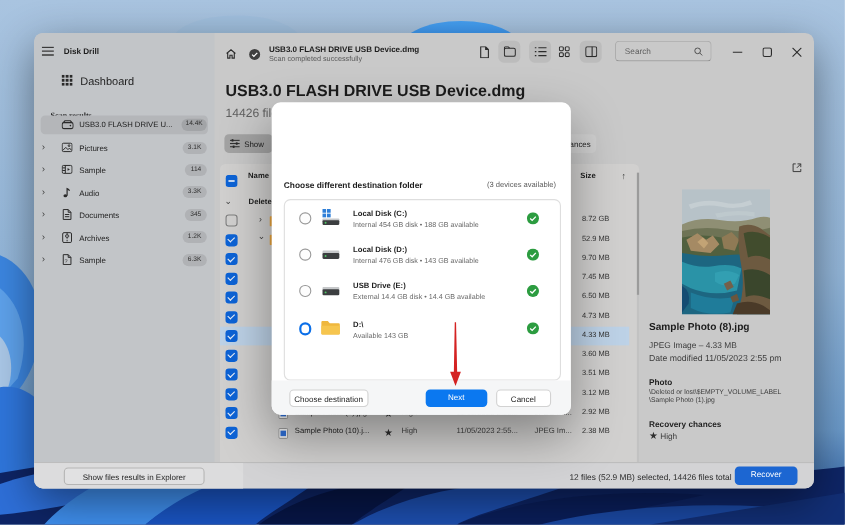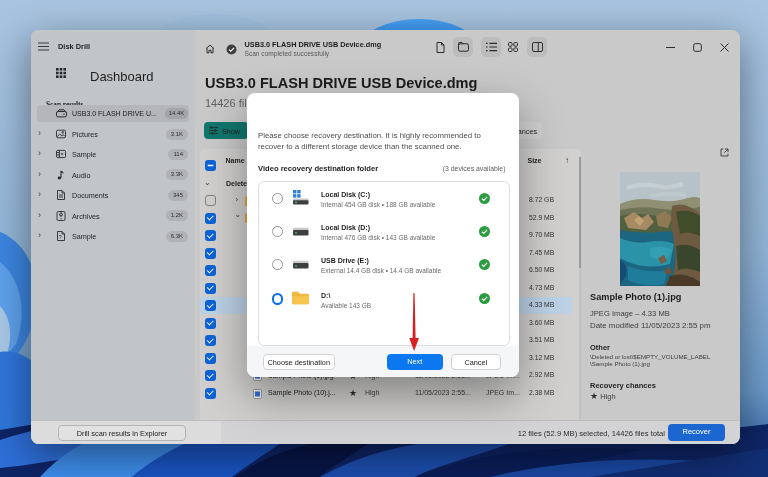--- a/index.html
+++ b/index.html
@@ -97,21 +97,21 @@
             <rect x="3.7" y="0" width="2.6" height="2.6"></rect>
             <rect x="7.4" y="0" width="2.6" height="2.6"></rect>
           <rect x="0" y="3.7" width="2.6" height="2.6"></rect>
             <rect x="3.7" y="3.7" width="2.6" height="2.6"></rect>
             <rect x="7.4" y="3.7" width="2.6" height="2.6"></rect>
           <rect x="0" y="7.4" width="2.6" height="2.6"></rect>
             <rect x="3.7" y="7.4" width="2.6" height="2.6"></rect>
             <rect x="7.4" y="7.4" width="2.6" height="2.6"></rect>
         </g>
       </svg>
-      <div class="abs" style="left:59px;top:39px;font-size:13px;color:#1e1e1e;">Dashboard</div>
+      <div class="abs" style="left:42px;top:39px;font-size:10px;color:#1e1e1e;">Dashboard</div>
       <div class="abs" style="left:15px;top:70px;font-size:7.3px;font-weight:bold;color:#1e1e1e;font-family:Liberation Serif, serif;">Scan results</div>
 
       <div class="abs" style="left:6px;top:75px;width:152px;height:16.5px;background:#b4b6b9;border-radius:4px;"></div>
       <svg class="abs" width="11" height="9" viewBox="0 0 11 9" style="left:25px;top:79px">
         <g fill="none" stroke="#2a2a2a" stroke-width="1">
             <rect x="0.5" y="2.5" width="10" height="5.4" rx="1.6"></rect>
             <path d="M1.5,2.5 L3,0.8 L8,0.8 L9.5,2.5"></path>
             <circle cx="8" cy="5.2" r="0.7" fill="#2a2a2a" stroke="none"></circle>
           </g>
       </svg>
@@ -236,35 +236,42 @@
         </g>
     </svg>
     <div class="abs" style="left:496px;top:6.5px;width:20px;height:20px;background:#bcbcbc;border-radius:5px;"></div>
     <svg class="abs" width="11" height="10" viewBox="0 0 11 10" style="left:500.5px;top:11.5px">
       <g fill="none" stroke="#2b2b2b" stroke-width="1">
           <rect x="0.5" y="0.5" width="10" height="9" rx="1.5"></rect>
           <line x1="6.3" y1="0.5" x2="6.3" y2="9.5"></line>
         </g>
     </svg>
 
+    <div class="abs" style="left:528px;top:7px;width:88px;height:19px;background:#c9c9c9;border:1px solid #adadad;border-bottom-color:#8f8f8f;border-radius:4px;">
+      <span style="position:absolute;left:8px;top:4px;font-size:7.5px;color:#5f5f5f;">Search</span>
+      <svg width="8" height="8" viewBox="0 0 8 8" style="position:absolute;right:7px;top:5px">
+          <circle cx="3.2" cy="3.2" r="2.6" fill="none" stroke="#4d4d4d" stroke-width="0.9"></circle>
+          <line x1="5.2" y1="5.2" x2="7.4" y2="7.4" stroke="#4d4d4d" stroke-width="0.9"></line>
+        </svg>
+    </div>
 
     <svg class="abs" width="9" height="9" viewBox="0 0 9 9" style="left:635px;top:12.5px">
         <line x1="0" y1="4.5" x2="9" y2="4.5" stroke="#2b2b2b" stroke-width="1"></line>
       </svg>
     <svg class="abs" width="9" height="9" viewBox="0 0 9 9" style="left:662px;top:12.5px">
         <rect x="0.7" y="0.7" width="7.6" height="7.6" rx="1.6" fill="none" stroke="#2b2b2b" stroke-width="1"></rect>
       </svg>
     <svg class="abs" width="9" height="9" viewBox="0 0 9 9" style="left:689px;top:12.5px">
         <path d="M0.5,0.5 L8.5,8.5 M8.5,0.5 L0.5,8.5" stroke="#2b2b2b" stroke-width="1"></path>
       </svg>
 
     <div class="abs" style="left:174px;top:44.5px;font-size:14.55px;font-weight:bold;color:#1c1c1c;">USB3.0 FLASH DRIVE USB Device.dmg</div>
     <div class="abs" style="left:174px;top:67px;font-size:11px;color:#606060;">14426 files found (30.6 GB)</div>
 
-    <div class="abs" style="left:173px;top:92px;width:44px;height:16.5px;background:#0f766e;border-radius:4px;">
+    <div class="abs" style="left:173px;top:92px;width:44px;height:16.5px;background:#a3a3a3;border-radius:4px;">
       <svg width="9" height="9" viewBox="0 0 9 9" style="position:absolute;left:5px;top:4px">
           <g stroke="#2b2b2b" stroke-width="0.9">
             <line x1="0" y1="1.6" x2="9" y2="1.6"></line>
             <line x1="0" y1="4.5" x2="9" y2="4.5"></line>
             <line x1="0" y1="7.4" x2="9" y2="7.4"></line>
           </g>
           <g fill="#2b2b2b">
             <rect x="1.6" y="0.5" width="1.6" height="2.2"></rect>
             <rect x="5.4" y="3.4" width="1.6" height="2.2"></rect>
             <rect x="2.6" y="6.3" width="1.6" height="2.2"></rect>
@@ -373,41 +380,40 @@
         <path d="M8,94 Q28,102 48,98 L44,112 Q24,116 8,108 Z" fill="#1f7c9a"></path>
         <path d="M0,88 Q8,92 6,104 L0,112 Z" fill="#154c72"></path>
         <path d="M30,76 Q42,72 52,78 L48,86 Q38,90 30,84 Z" fill="#35a3b5" opacity="0.8"></path>
         <path d="M52,34 Q62,30 72,36 L80,42 L80,114 L50,114 Q58,92 54,70 Q50,50 52,34 Z" fill="#6d5a40"></path>
         <path d="M56,40 Q68,36 80,44 L80,64 Q68,58 60,62 Z" fill="#414c2d"></path>
         <path d="M56,74 Q68,70 80,78 L80,100 Q66,94 58,98 Z" fill="#3a462c"></path>
         <path d="M50,104 Q62,100 74,106 L80,110 L80,114 L46,114 Z" fill="#4a3a28"></path>
         <path d="M38,86 L44,83 L47,89 L41,92 Z" fill="#74604a"></path>
         <path d="M44,98 L50,95 L52,101 L46,103 Z" fill="#6a563e"></path>
       </svg>
-      <div class="abs" style="left:13px;top:144px;font-size:9.2px;font-weight:bold;color:#1c1c1c;">Sample Photo (1).jpg</div>
+      <div class="abs" style="left:13px;top:144px;font-size:9.2px;font-weight:bold;color:#1c1c1c;">Sample Photo (8).jpg</div>
       <div class="abs" style="left:13px;top:161px;font-size:7.6px;color:#3d3d3d;">JPEG Image – 4.33 MB</div>
       <div class="abs" style="left:13px;top:173px;font-size:7.9px;color:#3d3d3d;">Date modified 11/05/2023 2:55 pm</div>
-      <div class="abs" style="left:13px;top:194.5px;font-size:7.5px;font-weight:bold;color:#1f1f1f;">Other</div>
+      <div class="abs" style="left:13px;top:194.5px;font-size:7.5px;font-weight:bold;color:#1f1f1f;">Photo</div>
       <div class="abs" style="left:13px;top:204.5px;font-size:6.2px;color:#3d3d3d;">\Deleted or lost\$EMPTY_VOLUME_LABEL</div>
       <div class="abs" style="left:13px;top:212px;font-size:6.2px;color:#3d3d3d;">\Sample Photo (1).jpg</div>
       <div class="abs" style="left:13px;top:232.5px;font-size:7.5px;font-weight:bold;color:#1f1f1f;">Recovery chances</div>
       <div class="abs" style="left:13px;top:242.5px;font-size:7.5px;color:#3d3d3d;"><span style="font-size:9px;color:#2f2f2f;">★</span> High</div>
     </div>
 
     <div class="abs" id="bottombar" style="left:0;top:390px;width:709px;height:24px;background:#d3d3d5;border-top:1px solid #bdbdbd;">
       <div class="abs" style="left:0;top:0;width:190px;height:24px;background:#dcdcdd;"></div>
-      <div class="abs" style="left:27px;top:3.5px;width:128px;height:16px;background:#e1e1e2;border:1px solid #b5b5b5;border-radius:4px;font-size:7.3px;color:#222;text-align:center;line-height:15px;">Drill scan results in Explorer</div>
+      <div class="abs" style="left:27px;top:3.5px;width:128px;height:16px;background:#e1e1e2;border:1px solid #b5b5b5;border-radius:4px;font-size:7.3px;color:#222;text-align:center;line-height:15px;">Show files results in Explorer</div>
       <div class="abs" style="left:474px;top:8px;width:160px;font-size:7.6px;color:#2c2c2c;text-align:right;white-space:nowrap;">12 files (52.9 MB) selected, 14426 files total</div>
       <div class="abs" style="left:637px;top:3px;width:57px;height:16.5px;background:#1c66d2;border-radius:4px;font-size:7.5px;color:#fff;text-align:center;line-height:16.5px;">Recover</div>
     </div>
   </div>
 
   <div class="abs" id="modal" style="left:247px;top:93px;width:271.5px;height:284px;background:#ffffff;border-radius:8px;box-shadow:0 18px 45px rgba(0,0,0,0.38);">
-    <div class="abs" style="left:11px;top:36.5px;font-size:7.8px;line-height:11.2px;color:#4d4d4d;">Please choose recovery destination. It is highly recommended to<br>recover to a different storage device than the scanned one.</div>
-    <div class="abs" style="left:11px;top:71px;font-size:7.6px;font-weight:bold;color:#1d1d1d;">Video recovery destination folder</div>
+    <div class="abs" style="left:11px;top:71px;font-size:7.6px;font-weight:bold;color:#1d1d1d;">Choose different destination folder</div>
     <div class="abs" style="right:13px;top:71.5px;font-size:6.9px;color:#5c5c5c;">(3 devices available)</div>
 
     <div class="abs" id="devlist" style="left:11px;top:87.5px;width:252px;height:165.5px;background:#fff;border:1px solid #dedede;border-radius:6px;">
 
       <div class="abs radio" style="left:13px;top:11.5px;"></div>
       <svg class="abs" width="16" height="15" viewBox="0 0 16 15" style="left:34px;top:8px">
         <g fill="#2f7fd8">
             <rect x="0" y="0" width="3.4" height="3.4"></rect>
             <rect x="4.2" y="0" width="3.4" height="3.4"></rect>
             <rect x="0" y="4.2" width="3.4" height="3.4"></rect>

